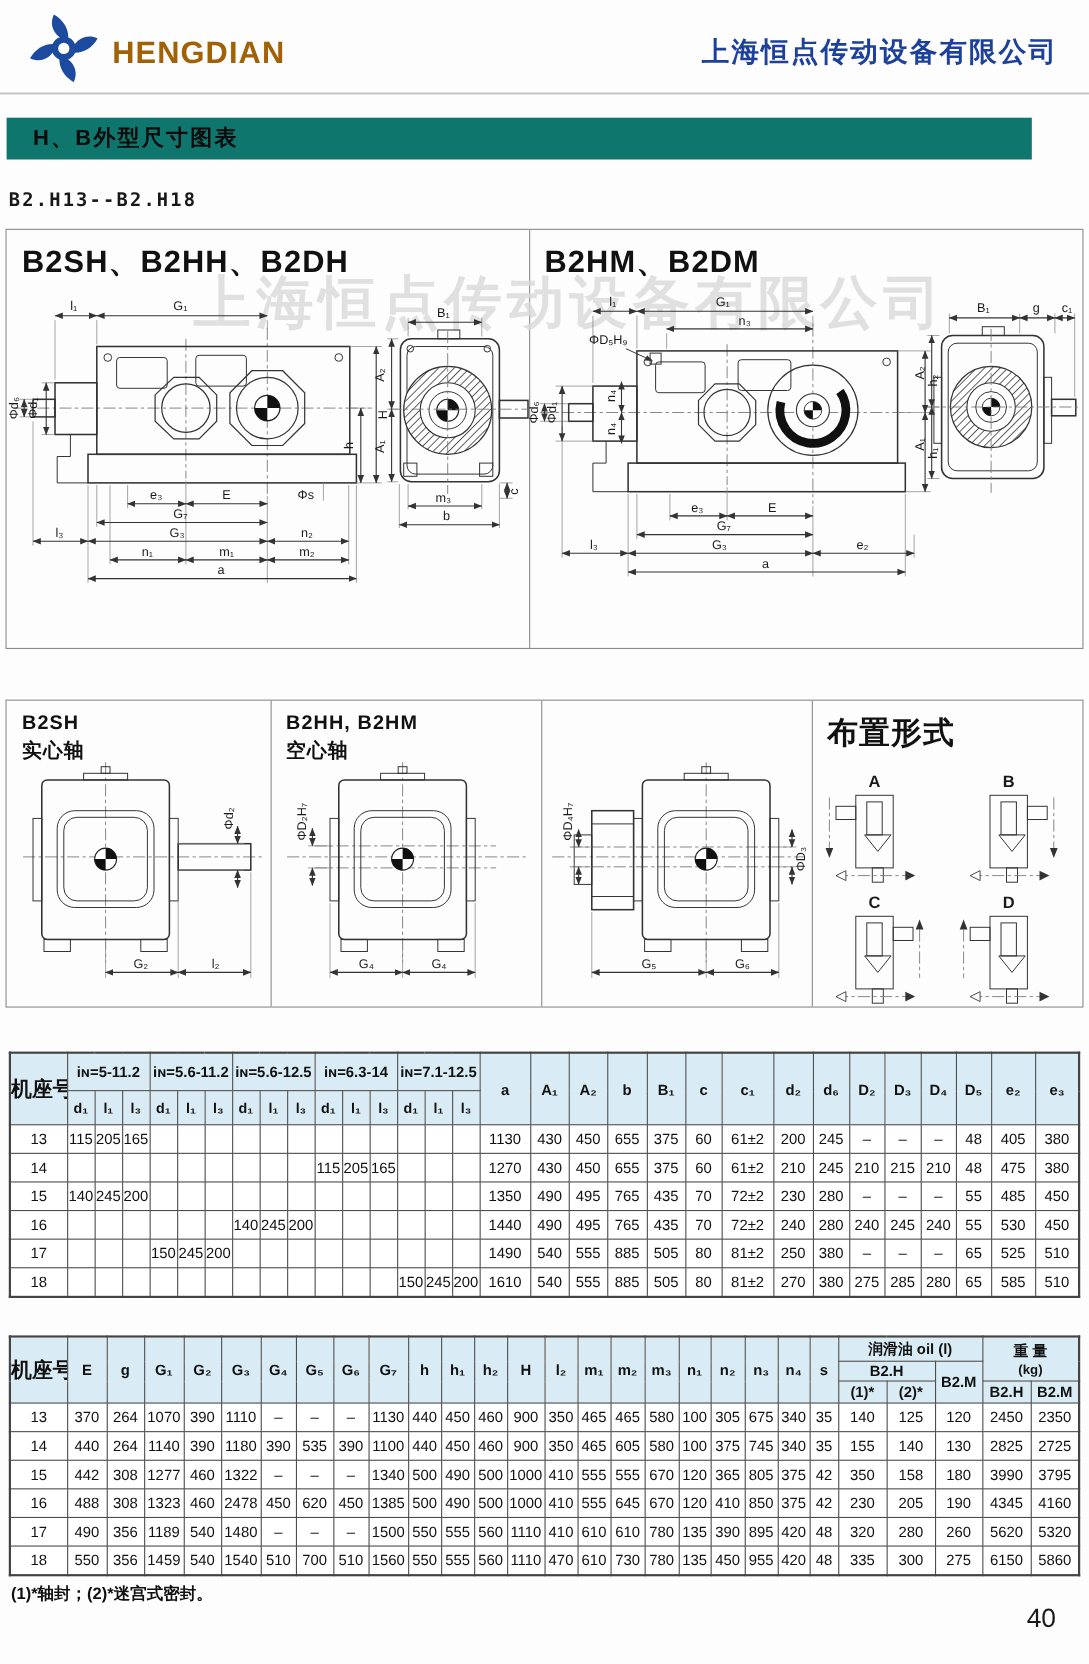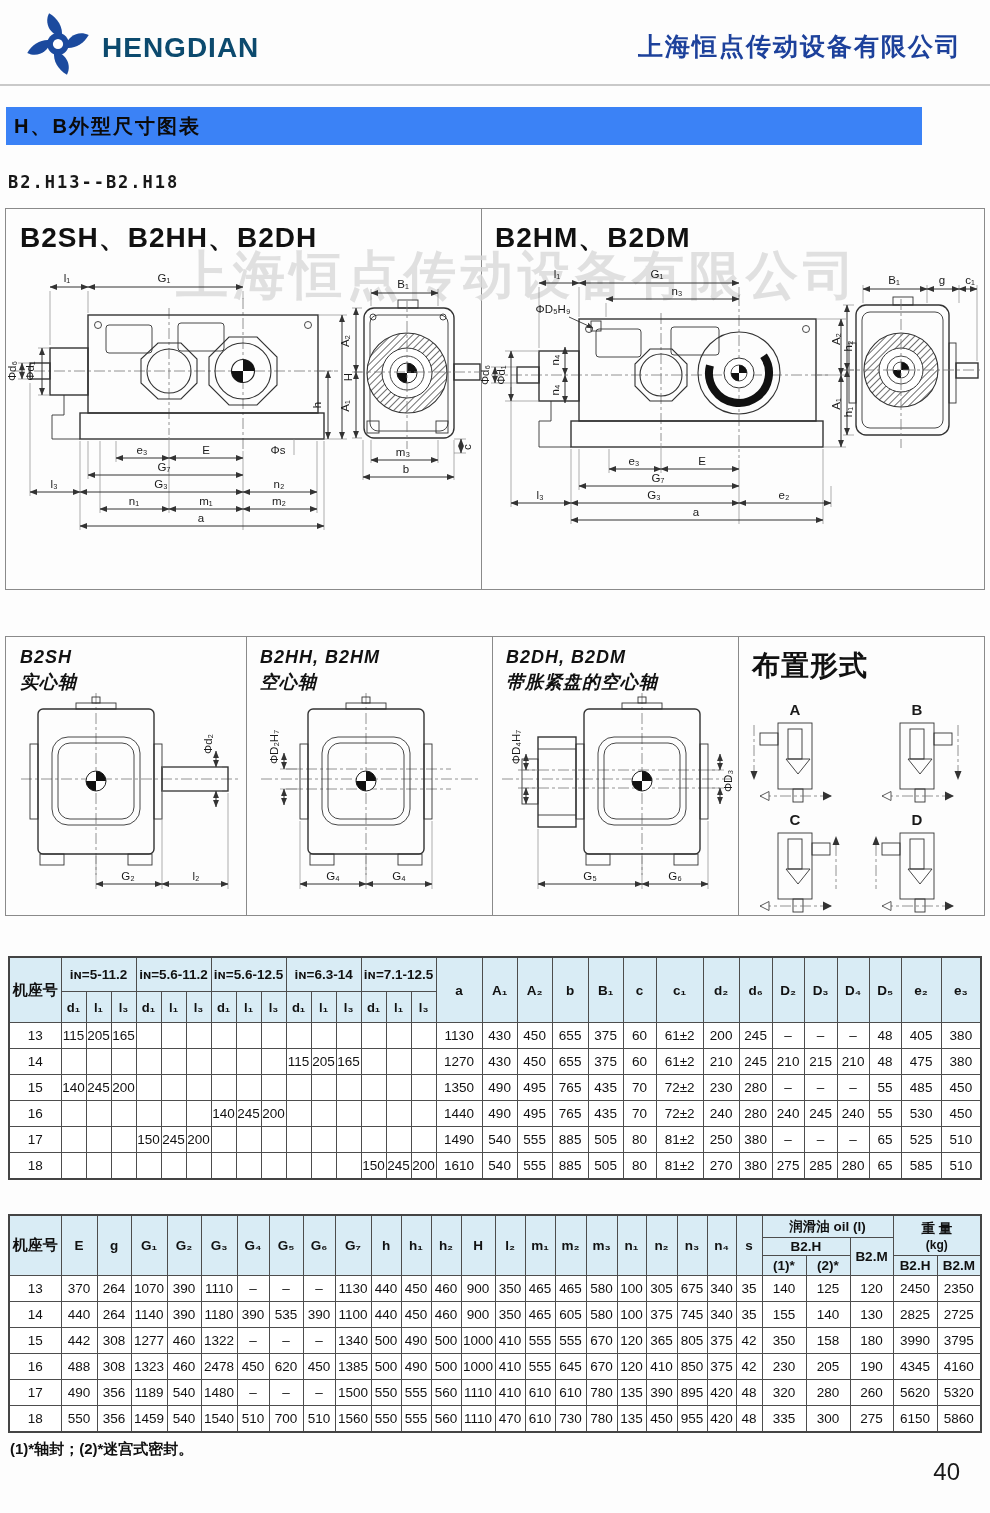--- a/index.html
+++ b/index.html
@@ -1,36 +1,36 @@
 <!DOCTYPE html>
 <html><head>
 <meta charset="utf-8">
 <style>
   html,body{margin:0;padding:0;background:#fff;}
   body{font-family:"Liberation Sans",sans-serif;color:#111;}
   .page{position:relative;width:990px;height:1513px;background:#fdfdfd;overflow:hidden;}
 
   
   .logo{position:absolute;left:26px;top:12px;}
-  .brand{position:absolute;left:102px;top:32px;font-size:28px;font-weight:bold;color:#0c4a6e;letter-spacing:1px;}
+  .brand{position:absolute;left:102px;top:32px;font-size:28px;font-weight:bold;color:#a16207;letter-spacing:1px;}
   .company{position:absolute;right:28px;top:30px;font-size:25px;font-weight:bold;color:#1d419b;letter-spacing:2px;}
   .header-rule{position:absolute;left:0;top:84px;width:990px;height:2px;background:#c9c9c9;}
 
-  .banner{position:absolute;left:6px;top:107px;width:908px;height:38px;background:#3b82f6;
-          font-size:20px;font-weight:bold;color:#0b0b0b;line-height:38px;padding-left:8px;letter-spacing:2px;}
+  .banner{position:absolute;left:6px;top:107px;width:908px;height:38px;background:#0f766e;
+          font-size:20px;font-weight:bold;color:#0b0b0b;line-height:38px;padding-left:24px;letter-spacing:2px;}
   .model-range{position:absolute;left:8px;top:172px;font-family:"DejaVu Sans Mono",monospace;
           font-size:17px;font-weight:bold;letter-spacing:2px;color:#181818;}
 
   
   .box{position:absolute;background:#fdfdfd;border:1px solid #8a8a8a;}
   .box-top{left:5px;top:208px;width:978px;height:380px;}
   .box-mid{left:5px;top:636px;width:978px;height:278px;}
   .dpanel{position:absolute;top:0;height:100%;}
   .p-title{position:absolute;left:14px;top:10px;font-size:28px;font-weight:bold;letter-spacing:1px;z-index:2;}
-  .p-title2{font-size:18px;font-style:italic;}
+  .p-title2{font-size:18px;}
   .p-sub{margin-top:2px;}
   .watermark{position:absolute;left:170px;top:32px;font-size:52px;font-weight:bold;color:#dadada;
              letter-spacing:5px;white-space:nowrap;z-index:1;opacity:.8;}
   .dsvg{position:absolute;left:0;top:44px;z-index:2;}
   .msvg{position:absolute;left:0;top:52px;z-index:2;}
 
   
   svg .ol{fill:none;stroke:#333;stroke-width:1.4;}
   svg .ol2{fill:none;stroke:#333;stroke-width:.9;}
   svg .olh{fill:none;stroke:#333;stroke-width:1.1;}
@@ -40,21 +40,21 @@
   svg .ld{stroke:#333;stroke-width:.9;marker-end:url(#ah);}
   svg text{font-family:"Liberation Sans",sans-serif;font-size:11.5px;fill:#1a1a1a;}
   svg text.mlab{font-size:15px;font-weight:bold;}
 
   
   .twrap{position:absolute;left:8px;}
   table.t{border-collapse:collapse;table-layout:fixed;width:972px;background:#fff;border:2px solid #444;}
   table.t th,table.t td{border:1px solid #4d4d4d;text-align:center;vertical-align:middle;
       padding:0;white-space:nowrap;overflow:hidden;font-size:13.5px;}
   table.t thead th{background:#d9ecf5;font-weight:bold;}
-  table.t .corner{font-size:15px;}
+  table.t .corner{font-size:19px;}
   table.t .grp{font-size:13.5px;}
   table.t .subh{font-size:13px;}
   #t1 thead tr:nth-child(1) th{height:33px;}
   #t1 thead tr:nth-child(2) th{height:30px;}
   #t1 tbody td{height:25px;}
   #t2 thead tr:nth-child(1) th{height:21px;}
   #t2 thead tr:nth-child(2) th{height:17px;}
   #t2 thead tr:nth-child(3) th{height:19px;}
   #t2 tbody td{height:25px;}
   #t2 .unit{font-size:12px;font-weight:bold;}
@@ -423,24 +423,20 @@
         <line class="dim" x1="120" y1="195" x2="186" y2="195"></line>
         <g text-anchor="middle">
           <text transform="translate(32,58) rotate(-90)">ΦD₂H₇</text>
           <text x="87" y="191">G₄</text>
           <text x="153" y="191">G₄</text>
         </g>
       </svg>
     </div>
 
     <div class="dpanel" style="left:486px;width:246px;border-right:1px solid #8a8a8a;">
-      <div class="p-title p-title2">
-        <div>B2DH, B2DM</div>
-        <div class="p-sub">带胀紧盘的空心轴</div>
-      </div>
       <svg class="msvg" width="246" height="222" viewBox="0 0 246 222">
         <line class="cl" x1="150" y1="4" x2="150" y2="186"></line>
         <line class="cl" x1="10" y1="90" x2="240" y2="90"></line>
         <line class="cl" x1="26" y1="81" x2="228" y2="81"></line>
         <line class="cl" x1="26" y1="99" x2="228" y2="99"></line>
         <rect class="ol2" x="146" y="8" width="8" height="6"></rect>
         <rect class="ol2" x="130" y="14" width="40" height="6"></rect>
         <rect class="ol" x="92" y="20" width="116" height="145" rx="5"></rect>
         <rect class="ol2" x="106" y="48" width="88" height="88" rx="16"></rect>
         <rect class="ol2" x="112" y="54" width="76" height="76" rx="12"></rect>

